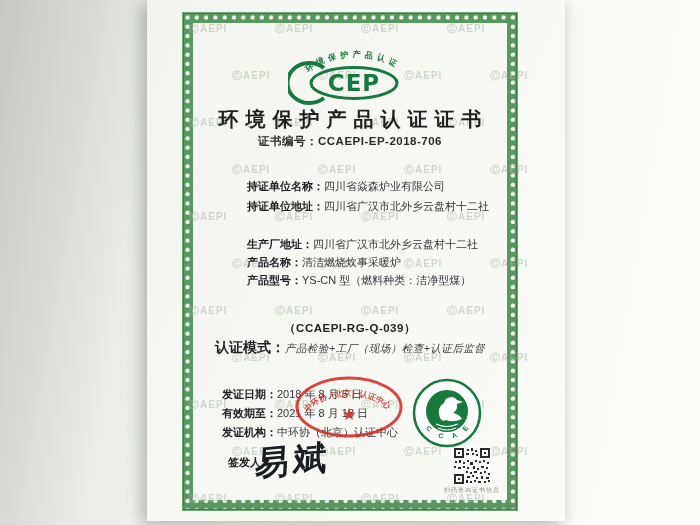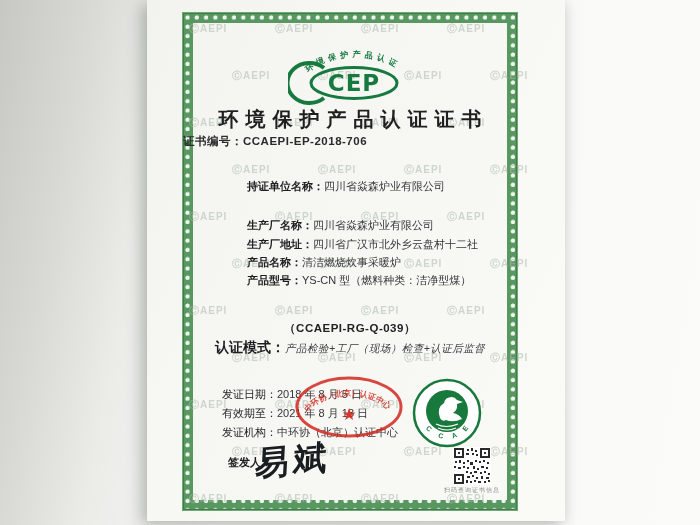--- a/index.html
+++ b/index.html
@@ -26,34 +26,34 @@
     color:#aebbae;opacity:.55;white-space:nowrap;z-index:1;
   }
   .content{position:absolute;inset:0;z-index:2;}
   .cep-logo{position:absolute;left:141px;top:38px;}
   .cert-title{
     position:absolute;left:36px;top:106px;width:334px;text-align:center;
     font-size:20px;font-weight:bold;color:#1f1f1f;letter-spacing:7px;text-indent:7px;
     font-family:"DejaVu Sans","Liberation Sans",sans-serif;
   }
   .cert-no{
-    position:absolute;left:36px;top:134px;width:334px;text-align:left;
+    position:absolute;left:36px;top:134px;width:334px;text-align:center;
     font-size:11.5px;font-weight:bold;color:#2b2b2b;letter-spacing:.5px;
   }
   .row{position:absolute;left:68px;width:296px;font-size:11px;color:#35353a;white-space:nowrap;}
   .row .lbl{font-weight:bold;color:#1e1e22;margin-left:32px;}
   .rule-code{
     position:absolute;left:36px;top:321px;width:334px;text-align:center;
     font-size:11.5px;font-weight:bold;color:#222;letter-spacing:.5px;
   }
   .mode-row{position:absolute;left:68px;top:339px;font-size:10.5px;white-space:nowrap;color:#3c3c40;}
   .mode-row .lbl{font-weight:bold;font-style:normal;color:#1e1e22;font-size:14px;}
   .mode-row .val{font-style:italic;letter-spacing:.5px;}
   .date-row{position:absolute;left:75px;font-size:11px;white-space:nowrap;color:#35353a;}
-  .date-row .lbl{font-weight:normal;color:#1e1e22;}
+  .date-row .lbl{font-weight:bold;color:#1e1e22;}
   .signer-row{position:absolute;left:81px;top:455px;font-size:11px;color:#1e1e22;font-weight:bold;font-family:Liberation Mono, monospace;}
   .signature{
     position:absolute;left:108px;top:438px;font-size:34px;font-weight:bold;color:#191c21;
     font-family:"DejaVu Serif","Liberation Serif",serif;
     transform:rotate(-5deg) skewX(-8deg);letter-spacing:4px;
   }
   .seal{position:absolute;left:146px;top:374px;z-index:4;}
   .emblem{position:absolute;left:263px;top:378px;z-index:3;}
   .qr{position:absolute;left:306px;top:447px;z-index:3;}
   .qr-caption{
@@ -133,22 +133,22 @@
 
     <div class="cert-title">环境保护产品认证证书</div>
 
     <div class="cert-no">
       <span>证书编号：</span><span>CCAEPI-EP-2018-706</span>
     </div>
 
     <div class="row" style="top:179px">
       <span class="lbl">持证单位名称：</span><span class="val">四川省焱森炉业有限公司</span>
     </div>
-    <div class="row" style="top:218px">
-      <span class="lbl">生产厂名称：</span><span class="val">四川省焱森炉业有限公司</span>
+    <div class="row" style="top:199px">
+      <span class="lbl">持证单位地址：</span><span class="val">四川省广汉市北外乡云盘村十二社</span>
     </div>
     <div class="row" style="top:255px">
       <span class="lbl">产品名称：</span><span class="val">清洁燃烧炊事采暖炉</span>
     </div>
     <div class="row" style="top:237px">
       <span class="lbl">生产厂地址：</span><span class="val">四川省广汉市北外乡云盘村十二社</span>
     </div>
     <div class="row" style="top:273px">
       <span class="lbl">产品型号：</span><span class="val">YS-CN 型（燃料种类：洁净型煤）</span>
     </div>

